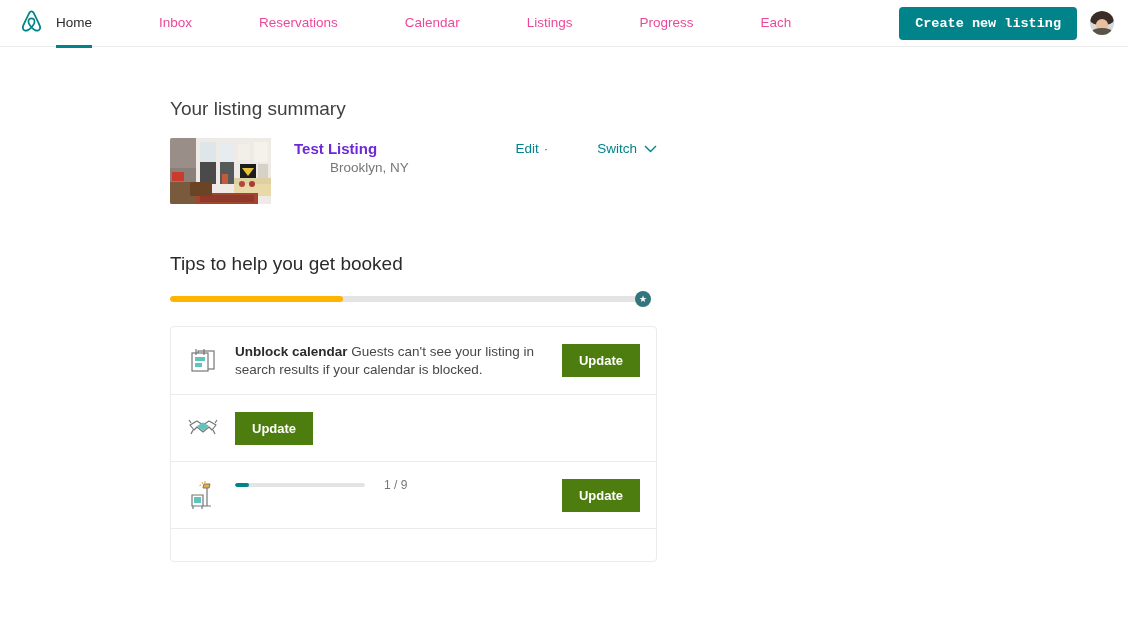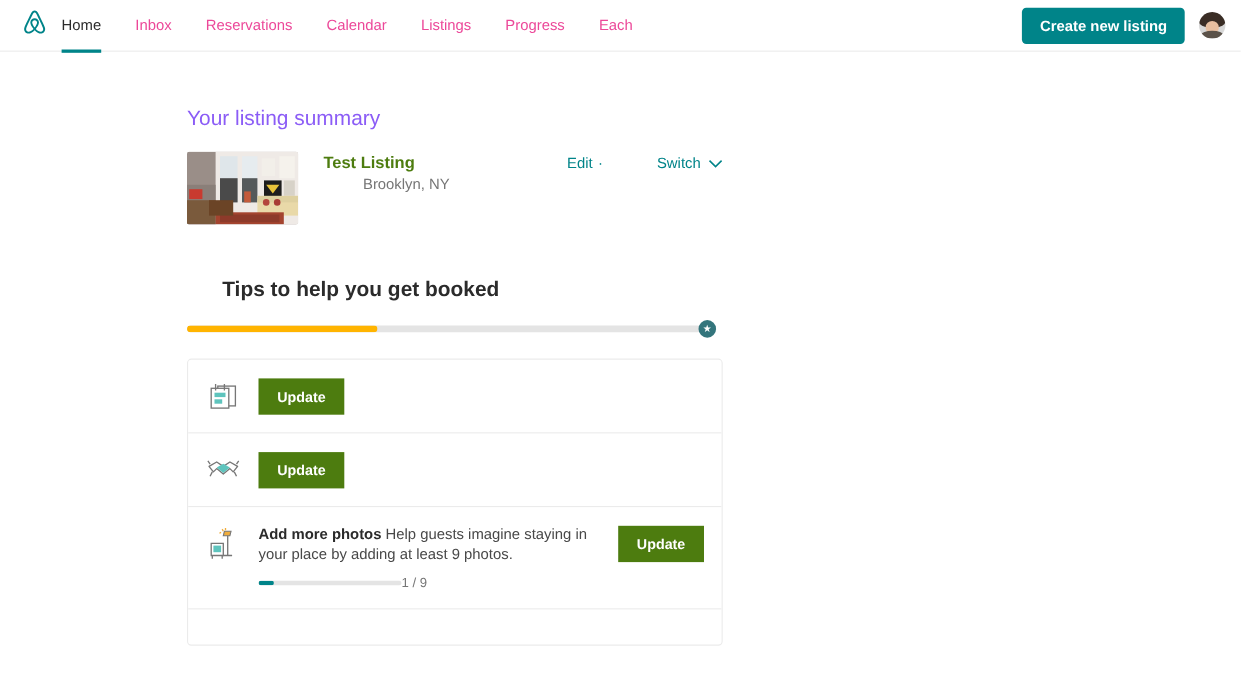--- a/index.html
+++ b/index.html
@@ -18,21 +18,21 @@
     display: flex;
     align-items: center;
     padding: 0 14px 0 0;
     position: relative;
   }
   .logo-wrap {
     width: 56px;
     display: flex; align-items: center; justify-content: center;
     padding-left: 6px;
   }
-  .nav { display: flex; align-items: center; height: 47px; }
+  .nav { display: flex; align-items: center; height: 47px; gap: 36px; }
   .nav-item {
     font-size: 13.5px;
     color: #ec4899;
     padding: 0 0 2px 0;
     margin-right: 31px;
     height: 47px;
     display: flex; align-items: center;
     position: relative;
     cursor: pointer;
     white-space: nowrap;
@@ -49,21 +49,21 @@
     margin-left: auto;
     display: flex; align-items: center; gap: 13px;
   }
   .btn-create {
     background: #008489;
     color: #fff;
     border: none;
     border-radius: 4px;
     font-size: 13.5px;
     font-weight: bold;
-    font-family: Liberation Sans, sans-serif;
+    font-family: Liberation Mono, monospace;
     padding: 9px 16px;
     cursor: pointer;
     white-space: nowrap;
   }
   .avatar {
     width: 24px; height: 24px;
     border-radius: 50%;
     overflow: hidden;
     background: #d8d8d8;
     cursor: pointer;
@@ -86,21 +86,21 @@
   
   .content { padding-left: 170px; padding-top: 29px; }
   .page-title {
     font-size: 31px;
     font-weight: bold;
     color: #2b2b2b;
     letter-spacing: -0.3px;
   }
   .section-title {
     font-size: 19px;
-    color: #8b5cf6;
+    color: #404040;
     margin-top: 22px;
   }
 
   
   .listing-row {
     display: flex;
     align-items: flex-start;
     margin-top: 18px;
     width: 487px;
   }
@@ -109,21 +109,21 @@
     border-radius: 2px;
     overflow: hidden;
     flex: 0 0 auto;
     position: relative;
     background: #cfc8c2;
   }
   .listing-info { margin-left: 23px; padding-top: 2px; }
   .listing-name {
     font-size: 15px;
     font-weight: bold;
-    color: #4d7c0f;
+    color: #6d28d9;
   }
   .listing-loc {
     font-size: 13.5px;
     color: #767676;
     margin-top: 3px;
     margin-left: 36px;
   }
   .listing-actions {
     margin-left: auto;
     display: flex; align-items: center;
@@ -133,21 +133,21 @@
     font-size: 13.5px;
     cursor: pointer;
     white-space: nowrap;
   }
   .listing-actions .lnk { cursor: pointer; padding-left: 44px; }
   .listing-actions .sep { color: #008489; }
 
   
   .tips-head { margin-top: 49px; }
   .tips-title {
-    font-size: 19px; font-weight: bold; color: #2b2b2b; margin-left: 32px;
+    font-size: 19px; font-weight: normal; color: #2b2b2b;
   }
   .tips-sub {
     font-size: 13.5px; color: #484848; margin-top: 4px;
   }
   .progress-wrap {
     margin-top: 16px;
     width: 487px;
     display: flex; align-items: center;
     position: relative;
   }
@@ -200,22 +200,21 @@
   .tip-body { flex: 1 1 auto; padding-right: 12px; }
   .tip-text {
     font-size: 13.5px;
     line-height: 17.5px;
     color: #484848;
   }
   .tip-text b { color: #2b2b2b; font-weight: bold; }
   .tip-text .desc { }
   .tip-progress {
     display: flex; align-items: center;
-    margin-top: 11px;
-    gap: 0;
+    gap: 19px;
   }
   .tip-progress-track {
     width: 130px; height: 4px;
     background: #e4e4e4; border-radius: 2px;
     overflow: hidden;
   }
   .tip-progress-fill {
     height: 100%; background: #008489; border-radius: 2px;
   }
   .tip-progress-label {
@@ -347,20 +346,26 @@
       <div class="tip-icon">
         <svg width="28" height="30" viewBox="0 0 28 30">
           <rect x="9" y="5" width="16" height="18" fill="#fff" stroke="#767676" stroke-width="1.2"></rect>
           <rect x="3" y="7" width="16" height="18" fill="#fff" stroke="#767676" stroke-width="1.2"></rect>
           <rect x="6" y="11" width="10" height="4" fill="#5ec4bd"></rect>
           <rect x="6" y="17" width="7" height="4" fill="#5ec4bd"></rect>
           <line x1="7" y1="3" x2="7" y2="9" stroke="#767676" stroke-width="1.2"></line>
           <line x1="15" y1="3" x2="15" y2="9" stroke="#767676" stroke-width="1.2"></line>
         </svg>
       </div>
+      <div class="tip-body">
+        <div class="tip-text">
+          <b>Unblock calendar</b>
+          <span class="desc">Guests can't see your listing in search results if your calendar is blocked.</span>
+        </div>
+      </div>
       <button class="btn-update">Update</button>
     </div>
 
     <div class="tip-row">
       <div class="tip-icon">
         <svg width="30" height="26" viewBox="0 0 30 26">
           <path d="M2 9 L9 5 L15 9 L21 5 L28 9 L24 14 L21 11 L15 16 L9 11 L6 14 Z" fill="none" stroke="#767676" stroke-width="1.2" stroke-linejoin="round"></path>
           <path d="M9 10 L15 6.5 L21 10 L15 15 Z" fill="#5ec4bd"></path>
           <line x1="3" y1="7" x2="1" y2="4" stroke="#767676" stroke-width="1.2"></line>
           <line x1="27" y1="7" x2="29" y2="4" stroke="#767676" stroke-width="1.2"></line>
@@ -378,24 +383,20 @@
           <line x1="18" y1="8" x2="18" y2="26" stroke="#767676" stroke-width="1.2"></line>
           <line x1="14" y1="26" x2="22" y2="26" stroke="#767676" stroke-width="1.2"></line>
           <path d="M3 15 L3 26 L14 26 L14 15 Z" fill="#fff" stroke="#767676" stroke-width="1.2"></path>
           <rect x="5" y="17" width="7" height="6" fill="#5ec4bd"></rect>
           <line x1="4" y1="26" x2="4" y2="29" stroke="#767676" stroke-width="1.2"></line>
           <line x1="13" y1="26" x2="13" y2="29" stroke="#767676" stroke-width="1.2"></line>
           <path d="M13 2 l1 2 M16 1 l0 2 M12 5 l-1.5 .8" stroke="#f0ad3c" stroke-width="1.2"></path>
         </svg>
       </div>
       <div class="tip-body">
-        <div class="tip-text">
-          <b>Add more photos</b>
-          <span class="desc">Help guests imagine staying in your place by adding at least 9 photos.</span>
-        </div>
         <div class="tip-progress">
           <div class="tip-progress-track">
             <div class="tip-progress-fill" id="photos-progress-fill" style="width: 11%;"></div>
           </div>
           <div class="tip-progress-label">1 / 9</div>
         </div>
       </div>
       <button class="btn-update">Update</button>
     </div>
 

